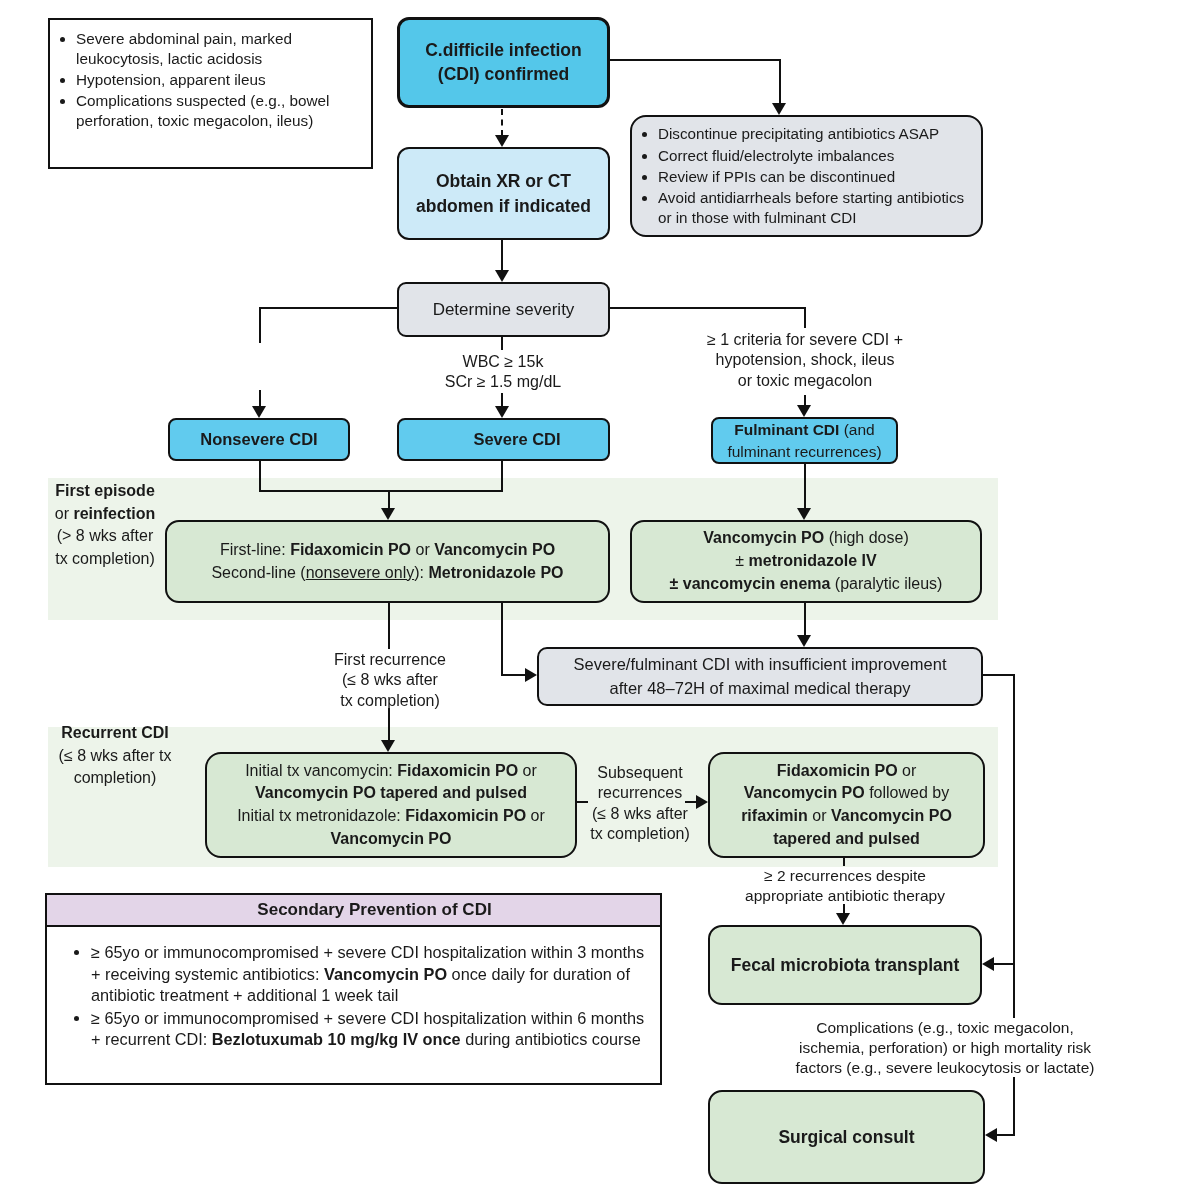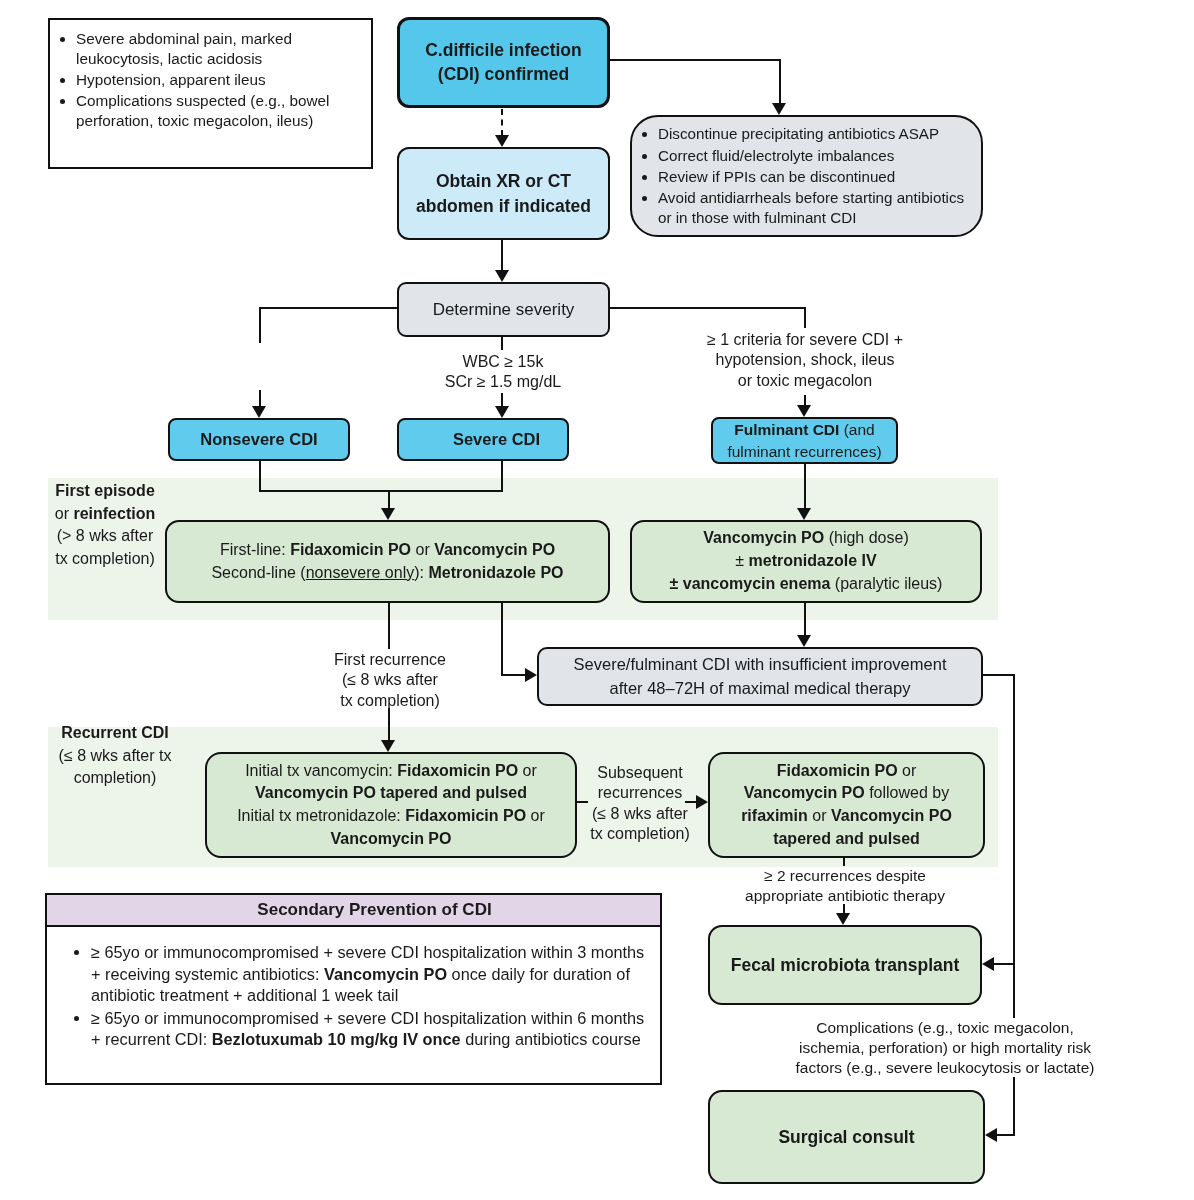--- a/index.html
+++ b/index.html
@@ -101,36 +101,36 @@
     <ul class="blist" style="font-size:15.3px;line-height:1.3;margin-top:7px;">
         <li>Severe abdominal pain, marked leukocytosis, lactic acidosis</li>
         <li>Hypotension, apparent ileus</li>
         <li>Complications suspected (e.g., bowel perforation, toxic megacolon, ileus)</li>
       </ul>
   </div>
 
   <div class="box pre" style="left:397px;top:17px;width:213px;height:91px;background:var(--cyan-dark);border-width:3.5px;border-radius:12px;font-weight:bold;font-size:17.5px;line-height:1.35;">C.difficile infection
 (CDI) confirmed</div>
 
-  <div class="box" style="left:630px;top:115px;width:353px;height:122px;background:var(--gray);border-radius:28px;">
+  <div class="box" style="left:630px;top:115px;width:353px;height:122px;background:var(--gray);border-radius:16px;">
     <ul class="blist" style="font-size:15.2px;line-height:1.33;">
         <li>Discontinue precipitating antibiotics ASAP</li>
         <li>Correct fluid/electrolyte imbalances</li>
         <li>Review if PPIs can be discontinued</li>
         <li>Avoid antidiarrheals before starting antibiotics or in those with fulminant CDI</li>
       </ul>
   </div>
 
   <div class="box pre" style="left:397px;top:147px;width:213px;height:93px;background:var(--pale-blue);border-radius:12px;font-weight:bold;font-size:17.5px;line-height:1.4;">Obtain XR or CT
 abdomen if indicated</div>
 
   <div class="box" style="left:397px;top:282px;width:213px;height:55px;background:var(--gray);border-radius:9px;font-size:17px;">Determine severity</div>
 
   <div class="box cyan" style="left:168px;top:418px;width:182px;height:43px;">Nonsevere CDI</div>
-  <div class="box cyan" style="left:397px;top:418px;width:172px;height:43px;padding-left:27px;">Severe CDI</div>
+  <div class="box cyan" style="left:397px;top:418px;width:213px;height:43px;padding-left:27px;">Severe CDI</div>
   <div class="box cyan rich" style="left:711px;top:417px;width:187px;height:47px;font-weight:normal;font-size:15.5px;flex-direction:column;">
       <div><span class="b">Fulminant CDI</span><span class=""> (and</span></div>
       <div><span class="">fulminant recurrences)</span></div>
     </div>
 
   <div class="box greenbox rich" style="left:165px;top:520px;width:445px;height:83px;border-radius:14px;flex-direction:column;">
       <div><span class="">First-line: </span><span class="b">Fidaxomicin PO</span><span class=""> or </span><span class="b">Vancomycin PO</span></div>
       <div><span class="">Second-line (</span><span class=" u">nonsevere only</span><span class="">): </span><span class="b">Metronidazole PO</span></div>
     </div>
   <div class="box greenbox rich" style="left:630px;top:520px;width:352px;height:83px;border-radius:14px;flex-direction:column;">

